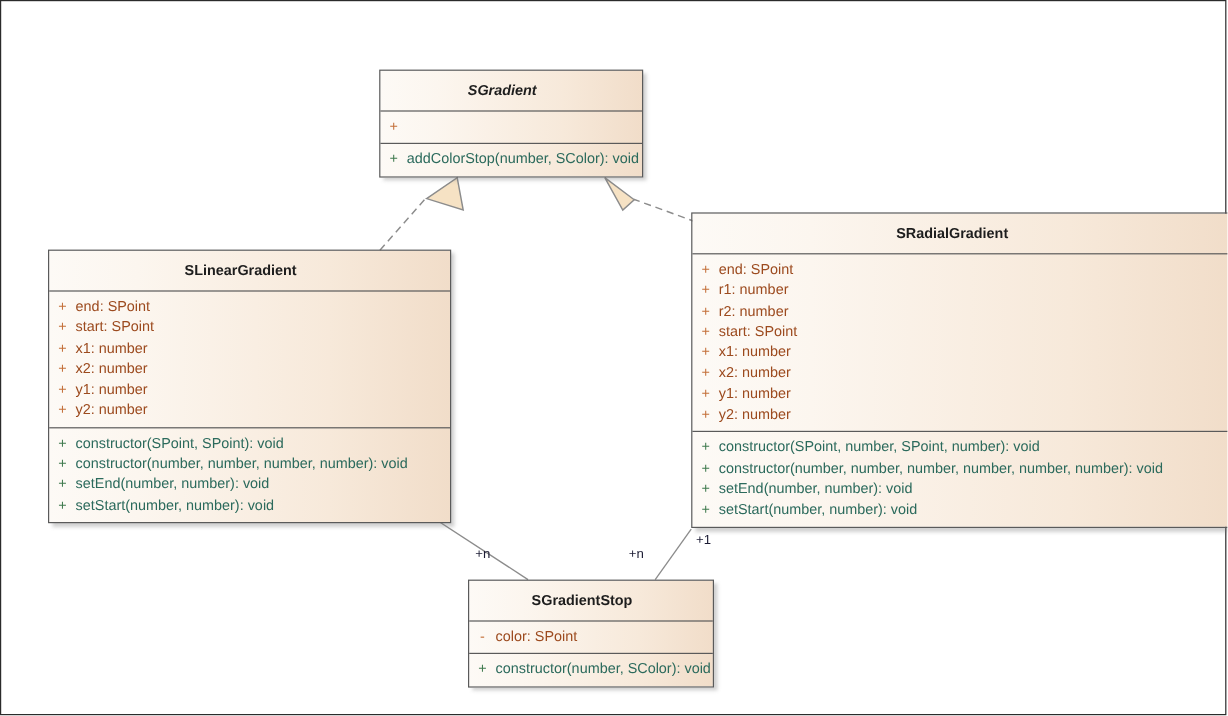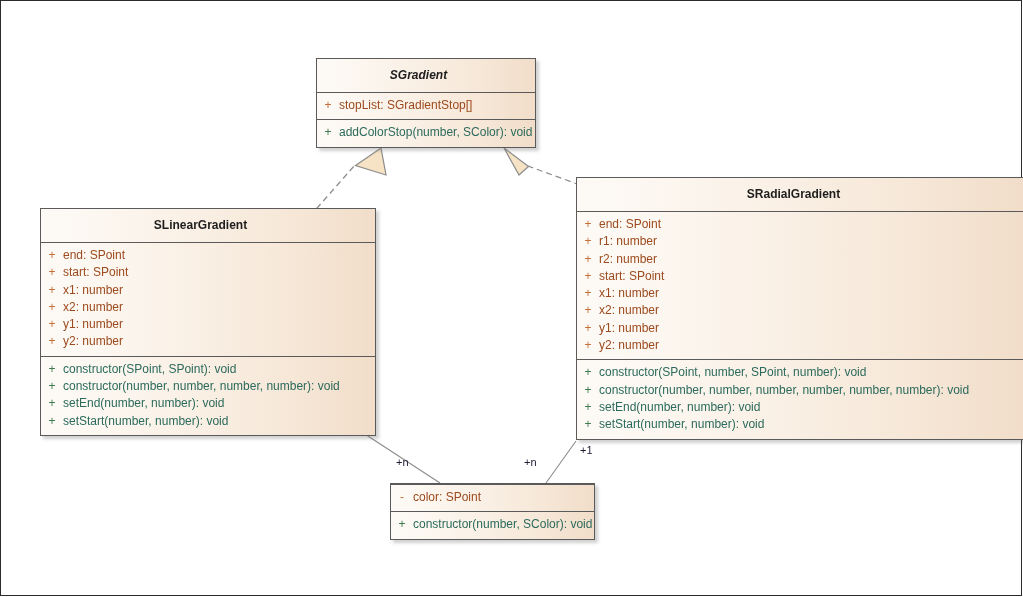--- a/index.html
+++ b/index.html
@@ -154,21 +154,20 @@
   <div class="mult" style="left:396px; top:456px;">+n</div>
   <div class="mult" style="left:580px; top:444px;">+1</div>
   <div class="mult" style="left:524px; top:456px;">+n</div>
 
   <div class="cls" style="left:316px; top:58px; width:220px;">
     <div class="name abstract">SGradient</div>
     <div class="sep"></div>
     <div class="compartment">
       <div class="row attr">
         <span class="vis">+</span>
-        <span class="sig">stopList: SGradientStop[]</span>
       </div>
     </div>
     <div class="sep"></div>
     <div class="compartment">
       <div class="row meth">
         <span class="vis">+</span>
         <span class="sig">addColorStop(number, SColor): void</span>
       </div>
     </div>
   </div>
@@ -275,20 +274,21 @@
         <span class="sig">setEnd(number, number): void</span>
       </div>
       <div class="row meth">
         <span class="vis">+</span>
         <span class="sig">setStart(number, number): void</span>
       </div>
     </div>
   </div>
 
   <div class="cls" style="left:390px; top:483px; width:205px;">
+    <div class="name">SGradientStop</div>
     <div class="sep"></div>
     <div class="compartment">
       <div class="row attr">
         <span class="vis">-</span>
         <span class="sig">color: SPoint</span>
       </div>
     </div>
     <div class="sep"></div>
     <div class="compartment">
       <div class="row meth">

